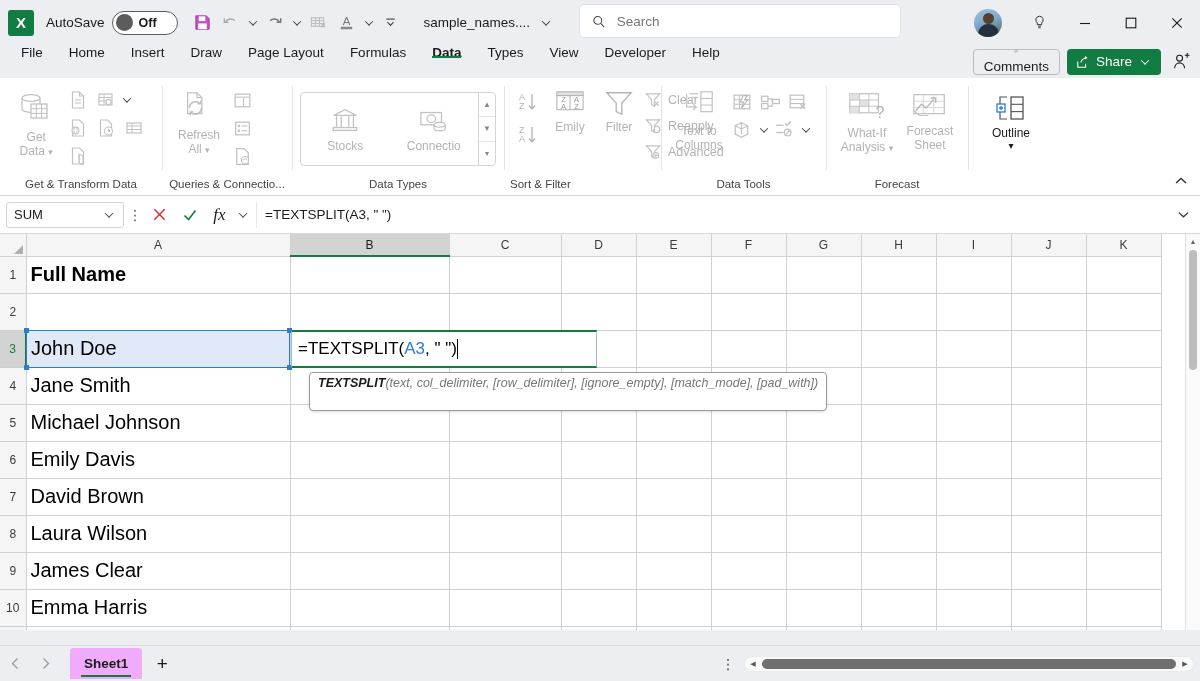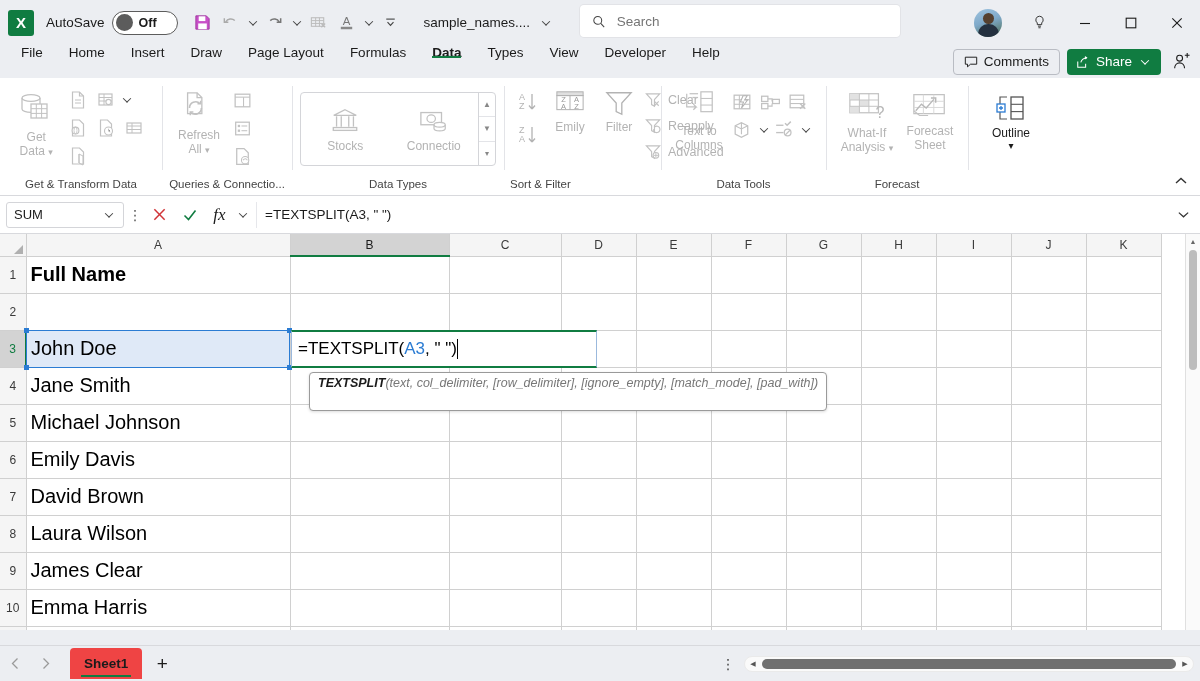--- a/index.html
+++ b/index.html
@@ -86,21 +86,21 @@
   }
   .rtab.active { font-weight: bold; }
   .rtab.active::after {
     content: ''; position: absolute; bottom: 2px; left: 13px; right: 13px;
     height: 2.5px; background: #107c41;
   }
   .tabs-right { position: absolute; right: 6px; top: 0; height: 33px; display: flex; align-items: center; gap: 7px; }
   .comments-btn {
     height: 26px; border: 1px solid #b9bcc3; border-radius: 4px; background: transparent;
     display: flex; align-items: center; gap: 6px; padding: 0 10px;
-    font-size: 13.5px; color: #1b1b1b; cursor: pointer; font-family: inherit;
+    font-size: 13.5px; color: #1b1b1b; cursor: pointer; font-family: inherit; flex-direction: column;
   }
   .share-btn {
     height: 26px; background: #107c41; border-radius: 4px;
     display: flex; align-items: center; gap: 6px; padding: 0 9px;
     font-size: 13.5px; color: #fff; cursor: pointer; font-weight: 500;
   }
   .share-btn .caret::after { border-color: #fff; }
   .person-icon { width: 26px; height: 26px; display: flex; align-items: center; justify-content: center; cursor: pointer; }
 
   
@@ -238,21 +238,21 @@
   .sheetbar {
     position: absolute; left: 0; right: 0; bottom: 0; height: 36px;
     background: #eceef2; display: flex; align-items: center;
     border-top: 1px solid #d8d9dd;
   }
   .nav-arrow {
     width: 30px; height: 30px; display: flex; align-items: center; justify-content: center;
     color: #9a9a9a; cursor: pointer; font-size: 13px;
   }
   .sheet-tab {
-    height: 31px; background: #ef4444; display: flex; align-items: center;
+    height: 31px; background: #f0abfc; display: flex; align-items: center;
     padding: 0 14px; font-size: 13.5px; color: #1b1b1b; font-weight: bold;
     cursor: pointer; position: relative; border-radius: 4px 4px 0 0; margin-left: 10px;
   }
   .sheet-tab::after {
     content: ''; position: absolute; bottom: 2px; left: 11px; right: 11px; height: 2.5px; background: #107c41;
   }
   .addsheet {
     width: 40px; height: 31px; display: flex; align-items: center; justify-content: center;
     font-size: 19px; color: #1b1b1b; cursor: pointer;
   }

